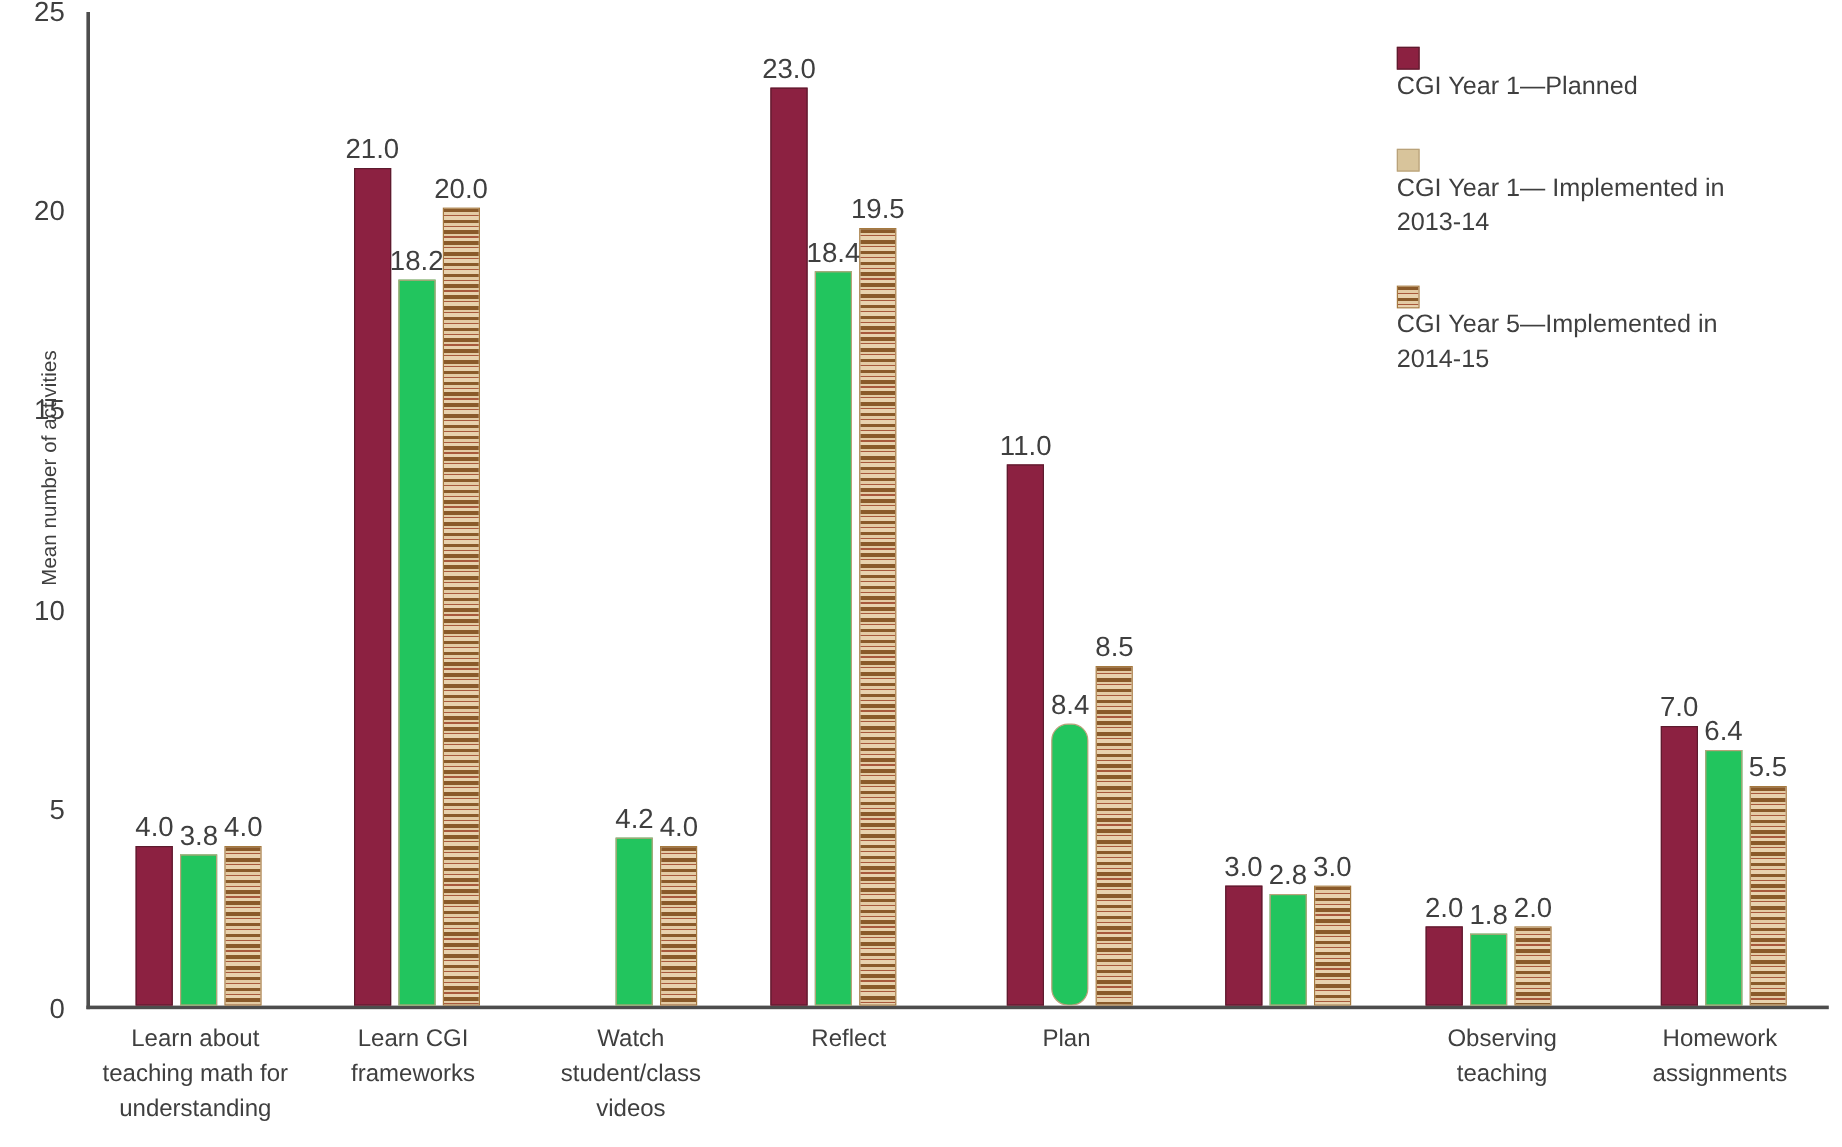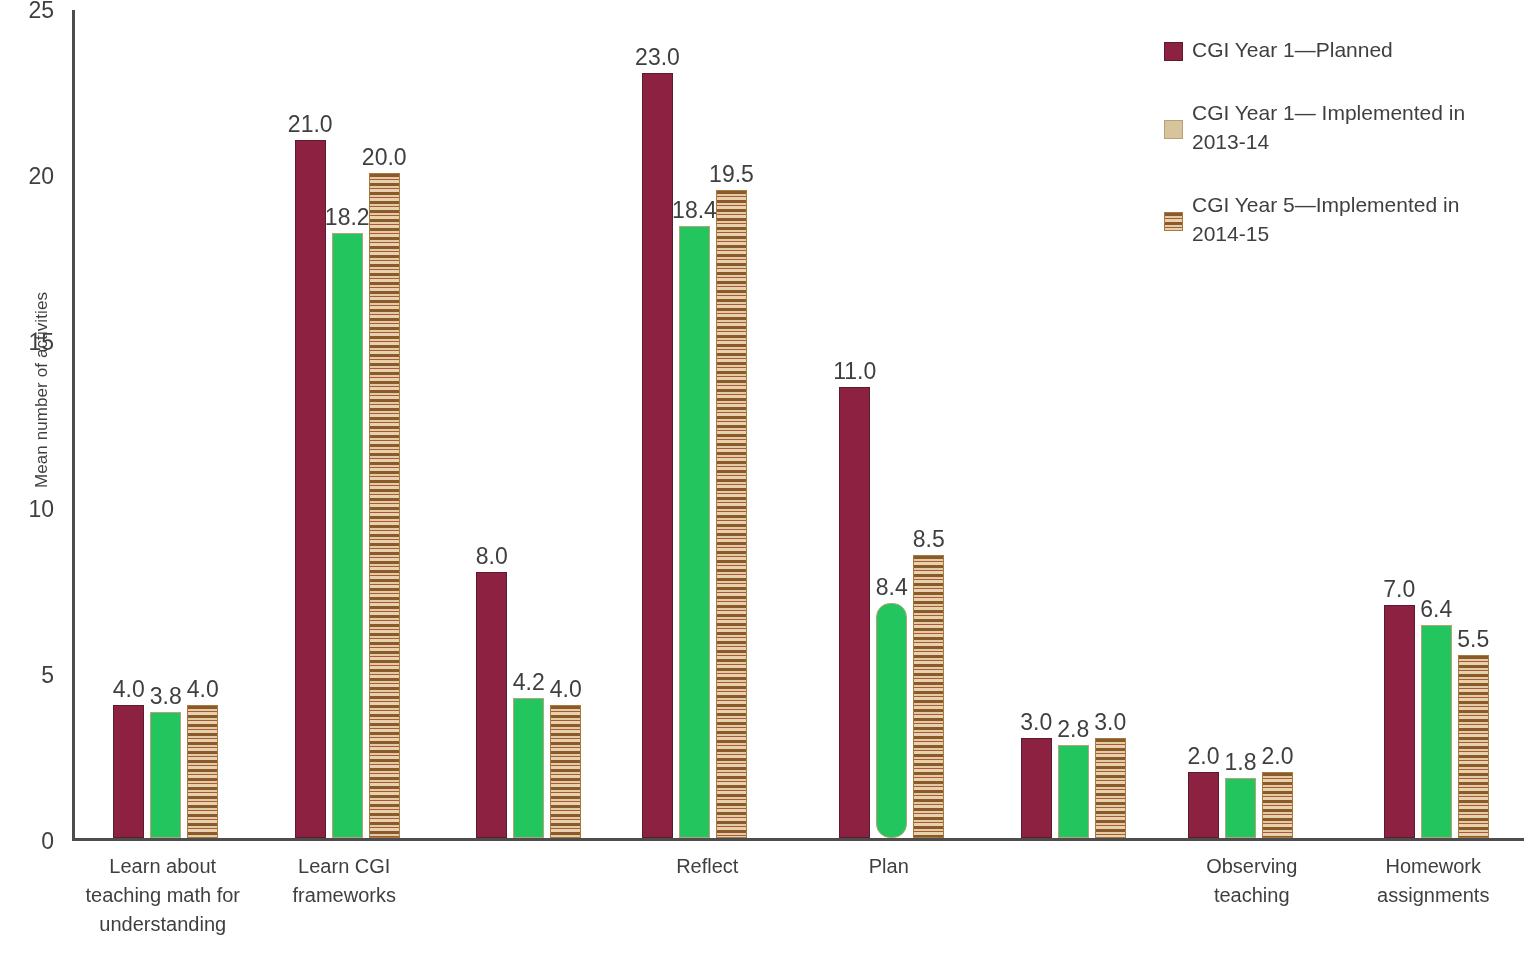--- a/index.html
+++ b/index.html
@@ -132,22 +132,23 @@
 
   
   #legend {
     position: absolute;
     left: 1164px;
     top: 36px;
     width: 360px;
   }
   .legend-row {
     display: flex;
-    align-items: center;
+    align-items: flex-start;
     margin-bottom: 34px;
+    flex-direction: column;
   }
   .swatch {
     width: 19px;
     height: 19px;
     flex: 0 0 19px;
     margin-top: 3px;
     margin-right: 9px;
     box-sizing: border-box;
   }
   .swatch.s0 { background: #8c2141; border: 1px solid #5d1b2e; }
@@ -203,23 +204,20 @@
             <span class="barlabel">21.0</span>
           </div>
           <div class="bar s1" style="left: 37px; height: 604.968px;">
             <span class="barlabel">18.2</span>
           </div>
           <div class="bar s2" style="left: 74px; height: 664.8px;">
             <span class="barlabel">20.0</span>
           </div>
         </div>
         <div class="group" style="left: 401.25px; width: 105px;">
-          <div class="bar s0" style="left: 0px; height: 265.92px;">
-            <span class="barlabel">8.0</span>
-          </div>
           <div class="bar s1" style="left: 37px; height: 139.608px;">
             <span class="barlabel">4.2</span>
           </div>
           <div class="bar s2" style="left: 74px; height: 132.96px;">
             <span class="barlabel">4.0</span>
           </div>
         </div>
         <div class="group" style="left: 567px; width: 105px;">
           <div class="bar s0" style="left: 0px; height: 764.52px;">
             <span class="barlabel">23.0</span>
@@ -280,20 +278,25 @@
 
   <div id="xlabels">
       <div class="xlabel" style="left: 90.75px; width: 173.5px; margin-left: 0px;">
         <div>Learn about</div>
         <div>teaching math for</div>
         <div>understanding</div>
       </div>
       <div class="xlabel" style="left: 272.25px; width: 173.5px; margin-left: 0px;">
         <div>Learn CGI</div>
         <div>frameworks</div>
+      </div>
+      <div class="xlabel" style="left: 453.75px; width: 173.5px; margin-left: 0px;">
+        <div>Watch</div>
+        <div>student/class</div>
+        <div>videos</div>
       </div>
       <div class="xlabel" style="left: 635.25px; width: 173.5px; margin-left: 0px;">
         <div>Reflect</div>
       </div>
       <div class="xlabel" style="left: 816.75px; width: 173.5px; margin-left: 0px;">
         <div>Plan</div>
       </div>
       <div class="xlabel" style="left: 1179.75px; width: 173.5px; margin-left: 0px; text-align: center;">
         <div>Observing</div>
         <div>teaching</div>

